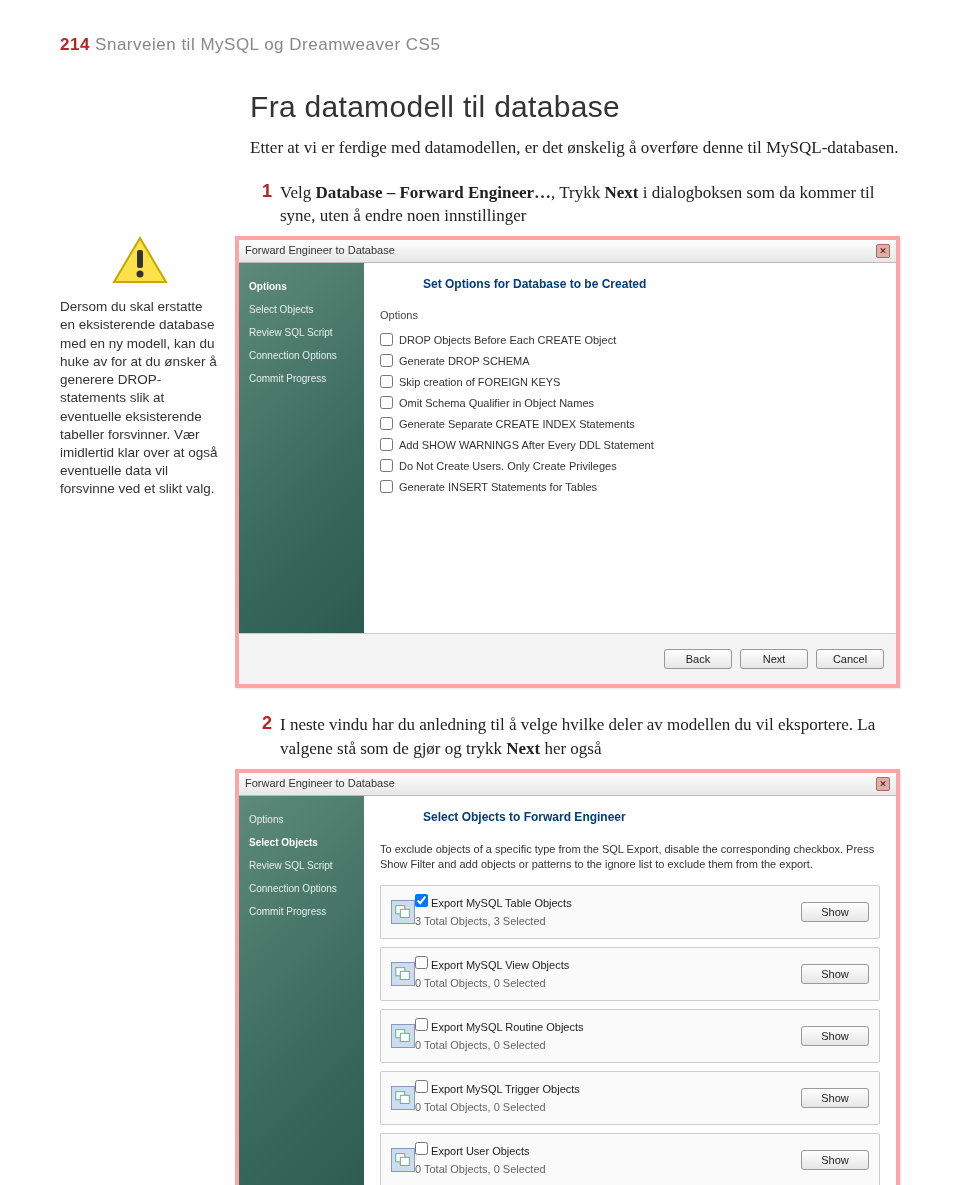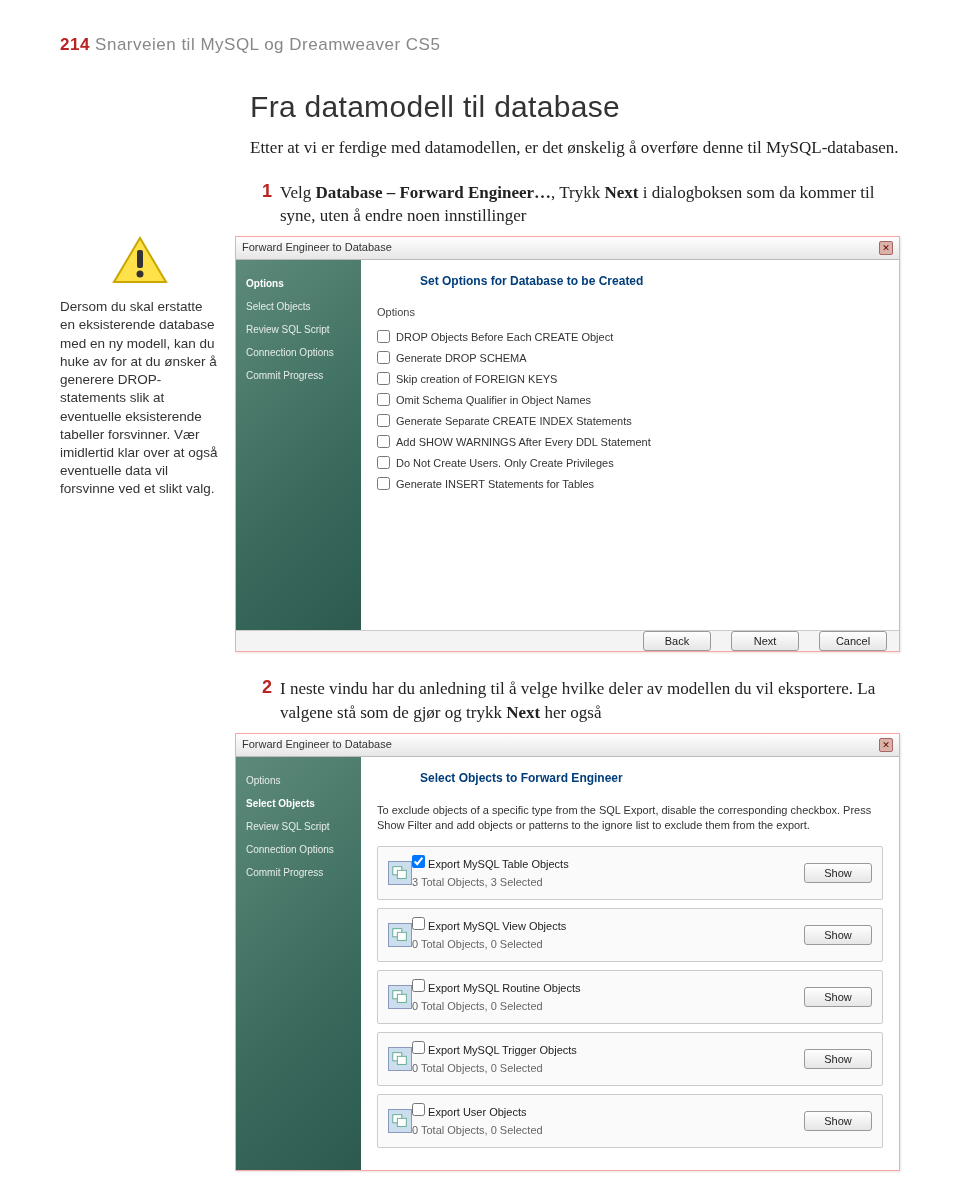--- a/index.html
+++ b/index.html
@@ -12,33 +12,33 @@
   .intro-text { font-size: 17px; line-height: 1.45; margin-left: 190px; margin-bottom: 20px; }
   .step-row { display: flex; margin-bottom: 8px; }
   .step-gutter { width: 190px; flex-shrink: 0; }
   .step-num { font-family: Arial, sans-serif; color: #b22; font-weight: bold; font-size: 18px; display: inline-block; width: 22px; text-align: right; margin-right: 8px; }
   .step-text { font-size: 17px; line-height: 1.4; flex: 1; }
   .step-text b { font-weight: bold; }
   .content-row { display: flex; align-items: flex-start; margin-bottom: 25px; }
   .sidebar { width: 175px; flex-shrink: 0; padding-right: 15px; }
   .warning-icon { display: block; margin: 0 auto 12px auto; }
   .sidebar-text { font-size: 13.5px; line-height: 1.35; font-family: Arial, sans-serif; color: #333; }
-  .dialog { width: 728px; border: 1px solid #fca5a5; font-family: 'Segoe UI', Tahoma, sans-serif; font-size: 11px; background: #fff; box-shadow: 1px 1px 2px rgba(0,0,0,0.1); }
+  .dialog { width: 728px; border: 4px solid #fca5a5; font-family: 'Segoe UI', Tahoma, sans-serif; font-size: 11px; background: #fff; box-shadow: 1px 1px 2px rgba(0,0,0,0.1); }
   .dialog-titlebar { background: linear-gradient(#fff, #e6e6e6); padding: 4px 6px; font-size: 11px; color: #333; display: flex; justify-content: space-between; border-bottom: 1px solid #bbb; }
   .dialog-close { width: 14px; height: 14px; background: #d9b2a8; border: 1px solid #a66; display: flex; align-items: center; justify-content: center; font-size: 9px; color: #600; border-radius: 2px; }
   .dialog-body { display: flex; min-height: 370px; }
   .dialog-side { width: 125px; background: linear-gradient(135deg, #5d8a7a 0%, #3a6b5d 60%, #2c5a4f 100%); padding: 12px 10px; }
   .dialog-side .side-item { color: #fff; font-size: 10px; padding: 6px 0; opacity: 0.85; }
   .dialog-side .side-item.active { font-weight: bold; opacity: 1; }
   .dialog-main { flex: 1; padding: 14px 16px; background: #fff; }
   .dialog-section-title { color: #003d7a; font-weight: bold; font-size: 12px; margin-bottom: 18px; margin-left: 43px; }
   .options-label { color: #444; font-size: 11px; margin-bottom: 8px; }
   .checkbox-row { display: flex; align-items: center; padding: 4px 0; font-size: 11px; color: #333; }
   .checkbox-row input { margin-right: 6px; }
-  .dialog-footer { background: #f4f4f4; border-top: 1px solid #ccc; padding: 0 12px; display: flex; justify-content: flex-end; gap: 20px; }
+  .dialog-footer { background: #f4f4f4; border-top: 1px solid #ccc; padding: 15px 12px; display: flex; justify-content: flex-end; gap: 8px; }
   .win-btn { min-width: 68px; padding: 3px 12px; font-size: 11px; background: linear-gradient(#fefefe, #e6e6e6); border: 1px solid #999; border-radius: 3px; text-align: center; }
   .export-row { border: 1px solid #ccc; border-radius: 2px; margin: 8px 0; padding: 8px 10px; display: flex; align-items: center; background: #fafafa; }
   .export-icon { width: 24px; height: 24px; background: #cde; border: 1px solid #89b; flex-shrink: 0; display: flex; align-items: center; justify-content: center; }
   .export-icon svg { width: 18px; height: 18px; }
   .export-text { flex: 1; font-size: 11px; line-height: 1.5; }
   .export-text .sub { color: #666; display: block; margin-top: 2px; }
   .dialog2-body { display: flex; }
   .desc-text { font-size: 11px; color: #333; line-height: 1.4; margin-bottom: 12px; }
 </style>
 </head>

